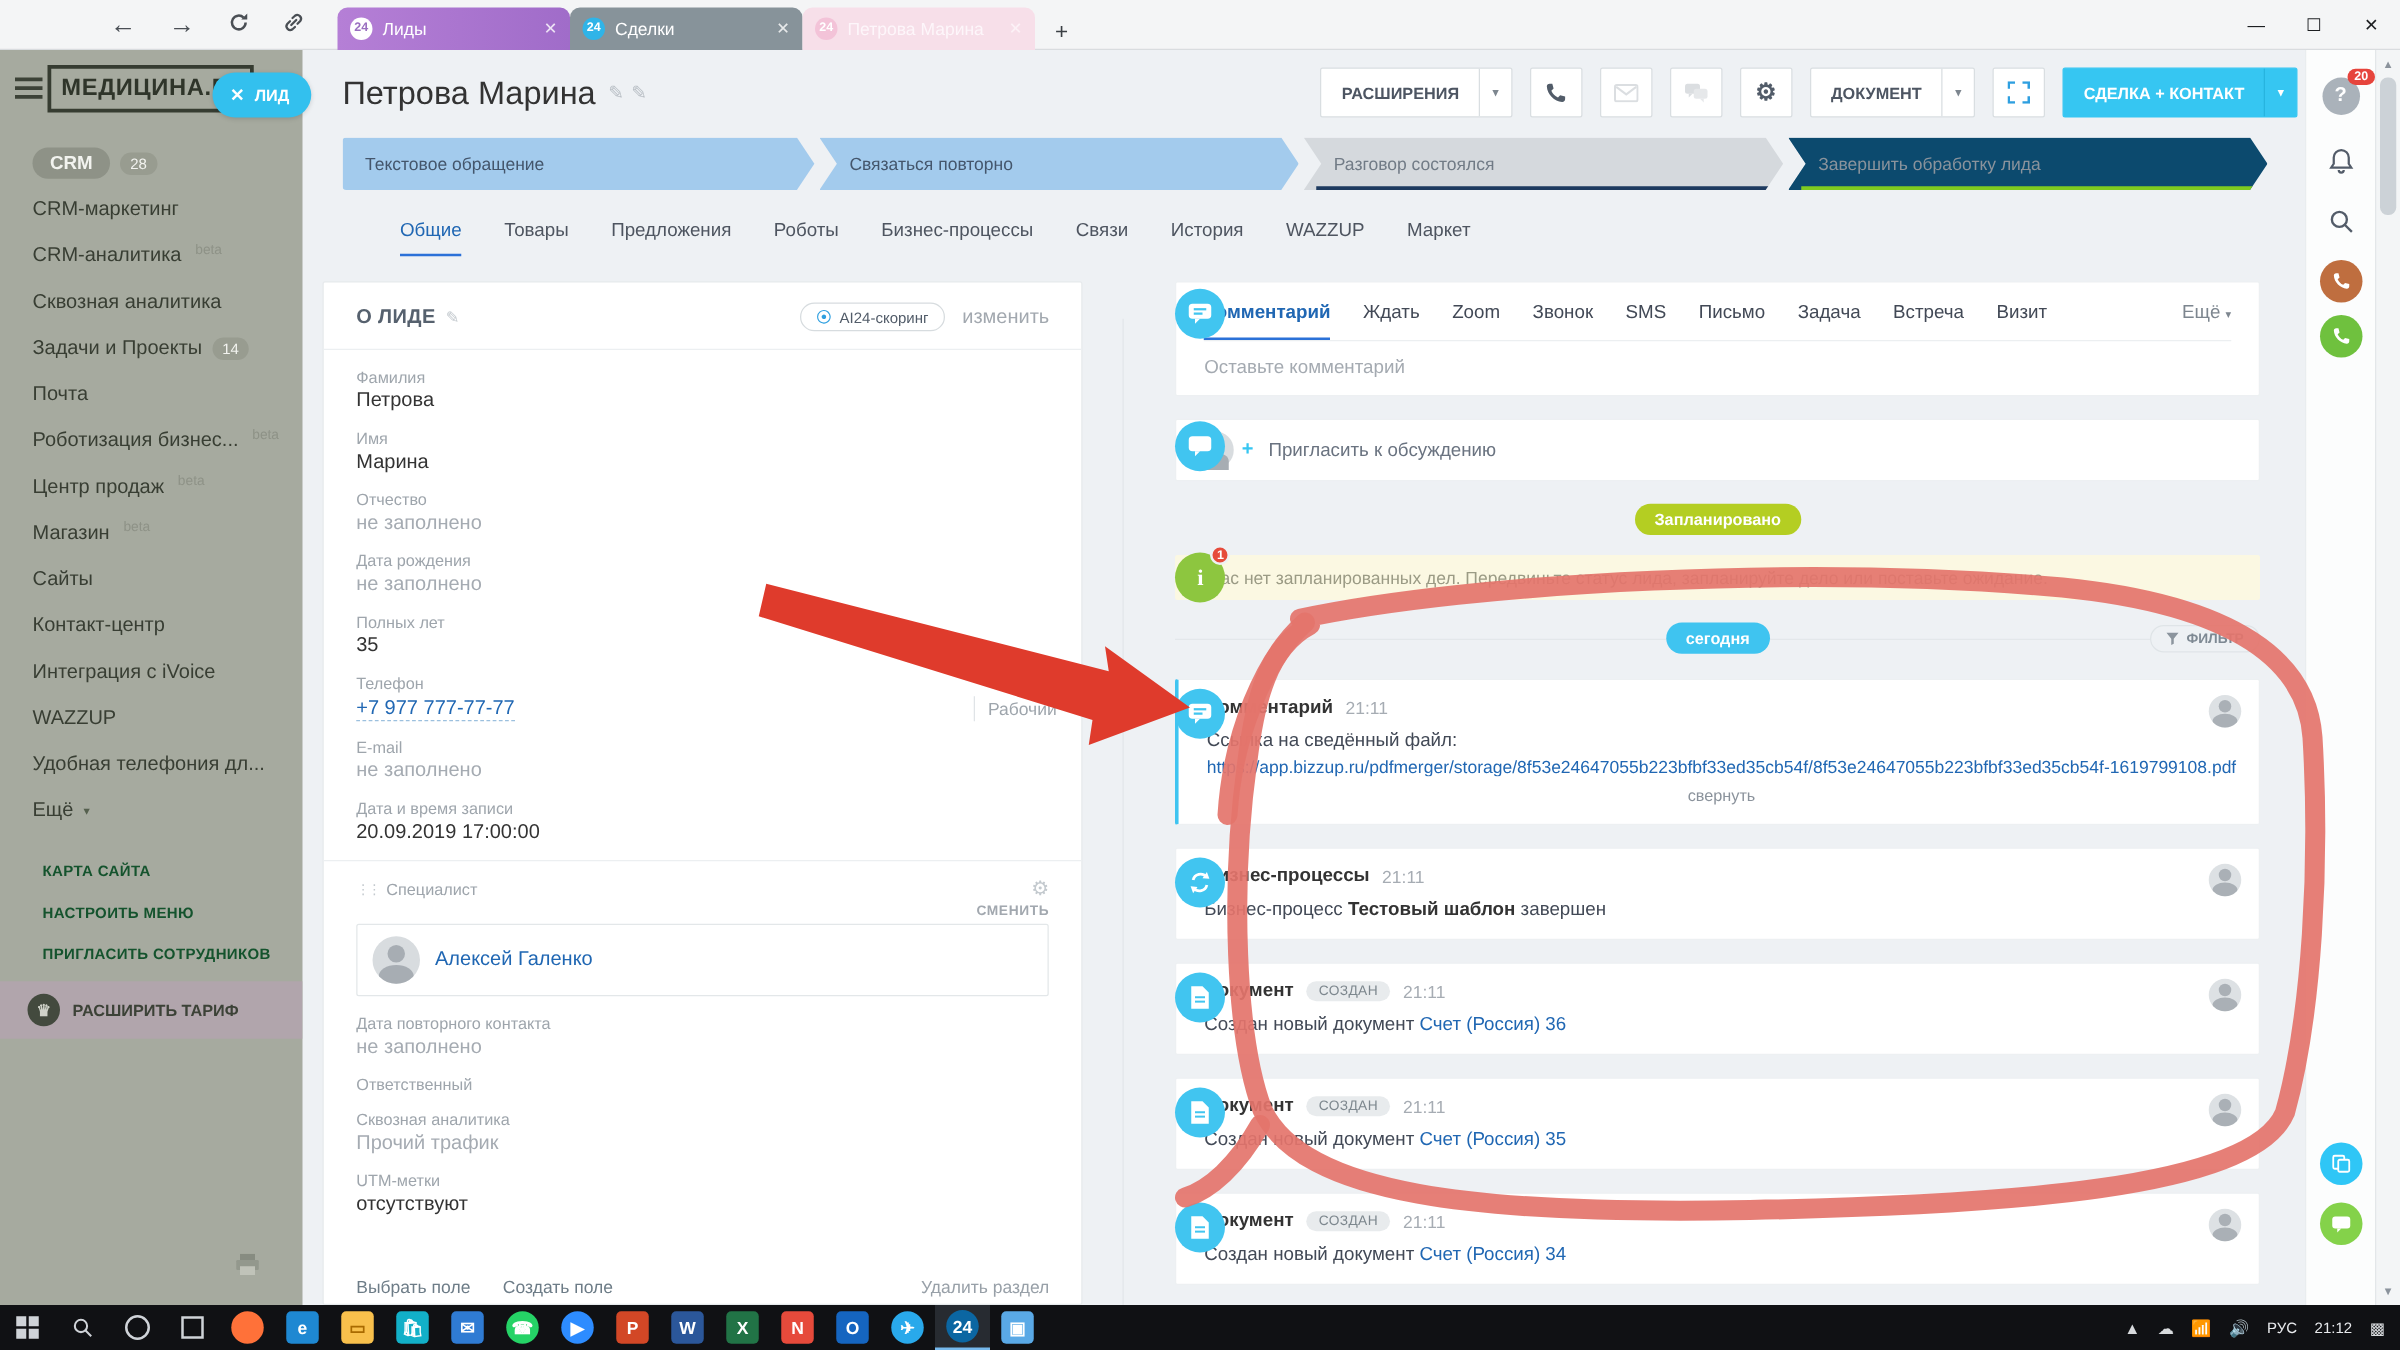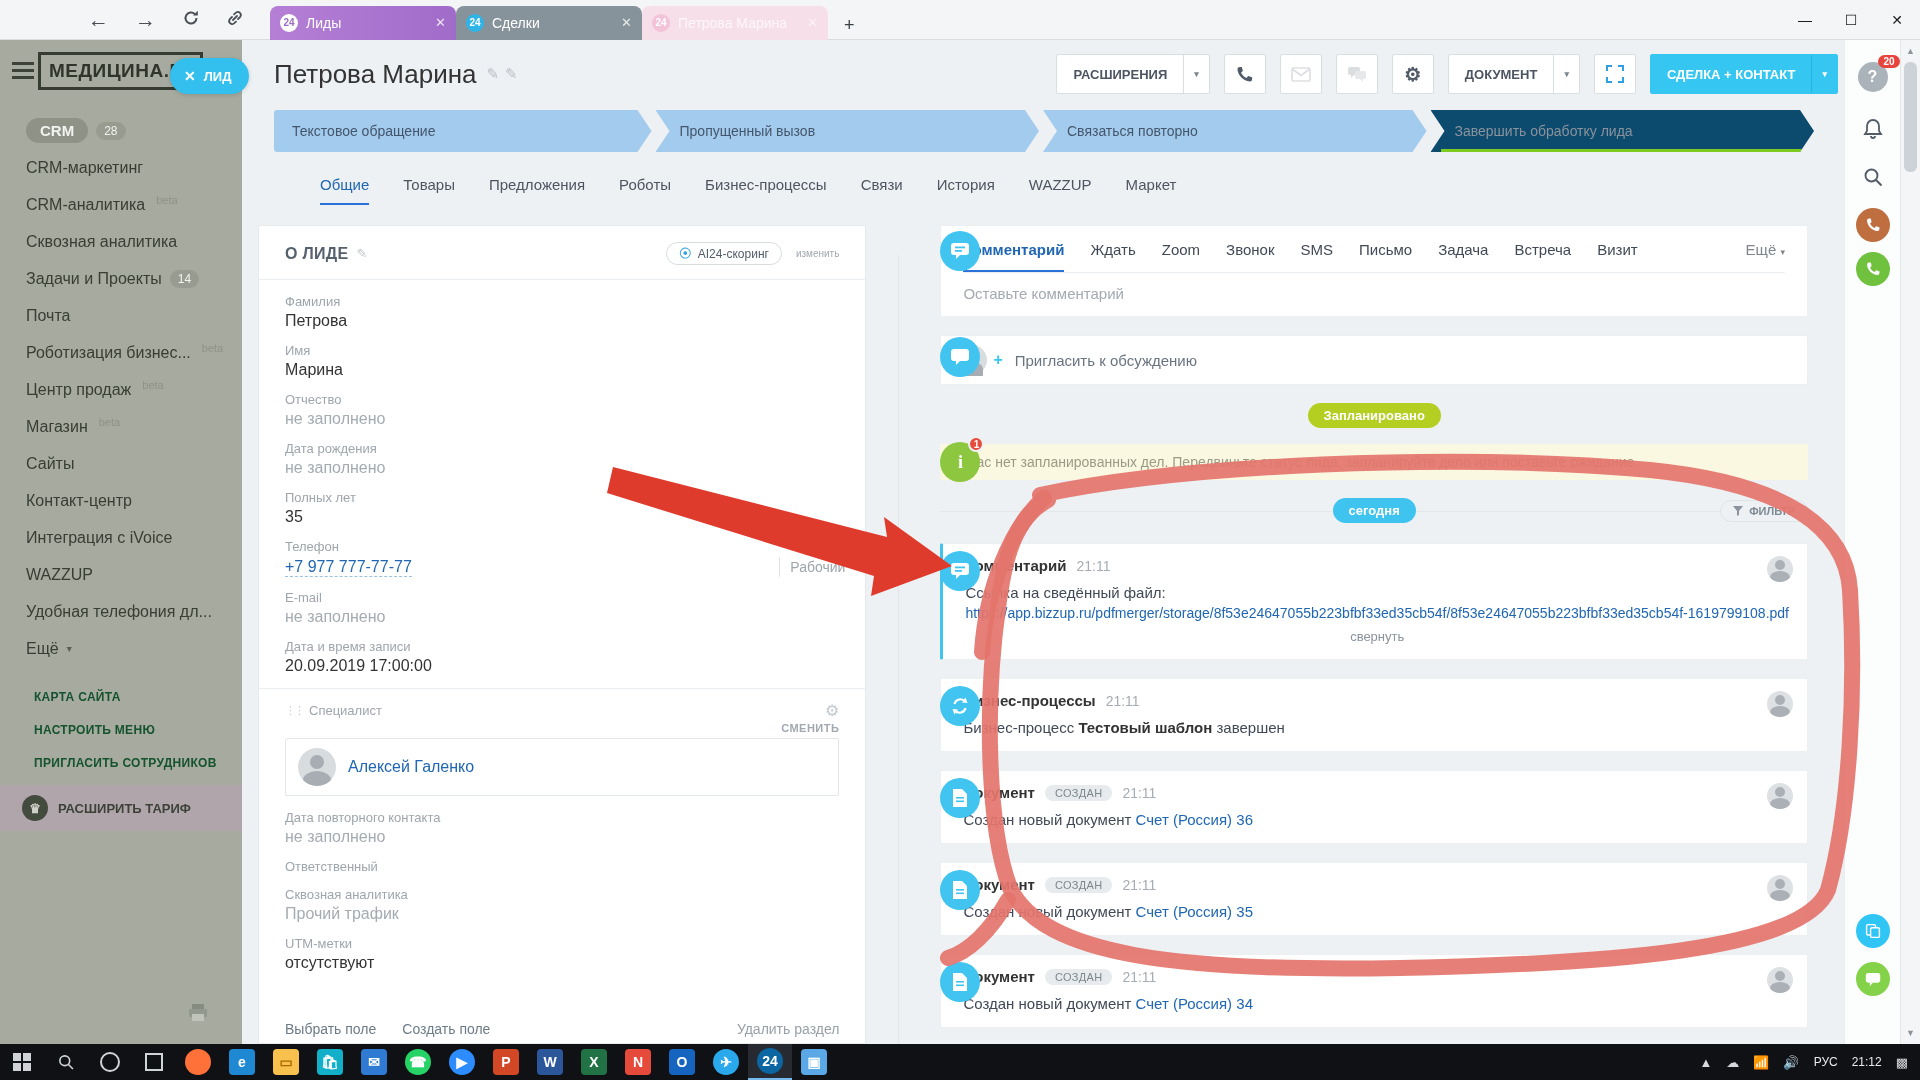--- a/index.html
+++ b/index.html
@@ -78,21 +78,21 @@
   .ptab.active { color:#2067b3; border-bottom:2px solid #2b71d8; }
 
   
   .content { position:absolute; left:16px; right:0; top:185px; bottom:0; display:flex; }
   .lead-card { width:648px; background:#fff; border:1px solid #e6eaec; border-radius:2px; padding:16px 26px 0 26px; overflow:hidden; position:relative; }
   .lc-head { display:flex; align-items:center; }
   .lc-title { font-size:16px; font-weight:bold; color:#56616e; letter-spacing:.3px; }
   .lc-pencil { color:#c3c9ce; font-size:13px; margin-left:8px; }
   .scoring { margin-left:auto; display:flex; align-items:center; gap:6px; border:1px solid #d7dcdf; border-radius:14px; padding:3px 12px; font-size:12px; color:#525c69; }
   .scoring .dot { color:#2e9fe0; font-size:13px; }
-  .lc-change { font-size:10px; color:#a2a8af; margin-left:14px; }
+  .lc-change { font-size:16px; color:#a2a8af; margin-left:14px; }
   .lc-hr { border:none; border-top:1px solid #eceff1; margin:14px -26px 14px -26px; }
   .fld { margin-bottom:13px; }
   .fld .lab { font-size:13px; color:#9ea5ac; margin-bottom:3px; }
   .fld .val { font-size:16px; color:#333; }
   .fld .val.empty { color:#a5abb2; }
   .fld .val.link { color:#2067b3; border-bottom:1px dashed #9cc0de; display:inline-block; }
   .phone-row { display:flex; align-items:flex-end; }
   .phone-tag { margin-left:auto; font-size:14px; color:#9ea5ac; border-left:1px solid #e0e4e7; padding:2px 4px 2px 10px; margin-right:-10px; }
   .sec-div { border:none; border-top:1px solid #eceff1; margin:4px -26px 12px -26px; }
   .spec-head { display:flex; align-items:center; font-size:13px; color:#9ea5ac; }
@@ -354,24 +354,24 @@
           <span class="car">▾</span>
         </div>
       </div>
     </div>
 
     <div class="stages">
       <div class="stage">
           <span>Текстовое обращение</span>
         </div>
       <div class="stage">
-          <span>Пропущенный вызов</span>
-        </div>
-      <div class="stage">
           <span>Связаться повторно</span>
+        </div>
+      <div class="stage current">
+          <span>Разговор состоялся</span>
         </div>
       <div class="stage final">
           <span>Завершить обработку лида</span>
         </div>
     </div>
 
     <div class="ptabs">
       <div class="ptab active">Общие</div>
       <div class="ptab">Товары</div>
       <div class="ptab">Предложения</div>

